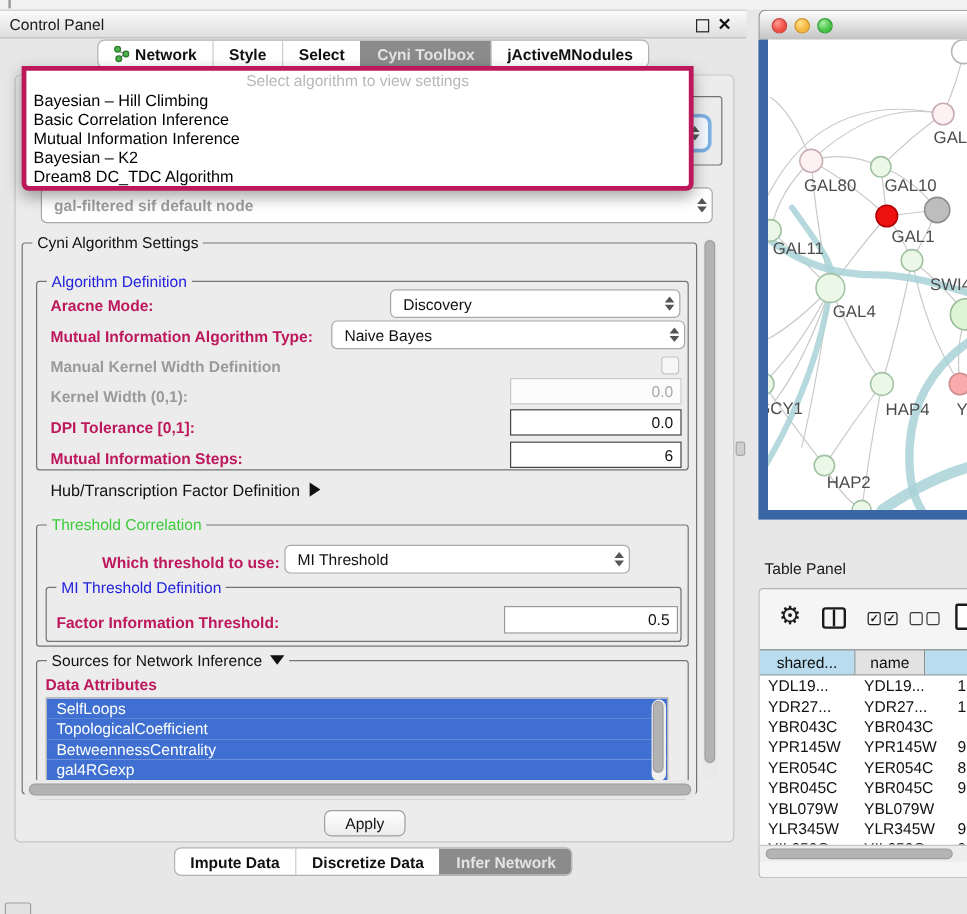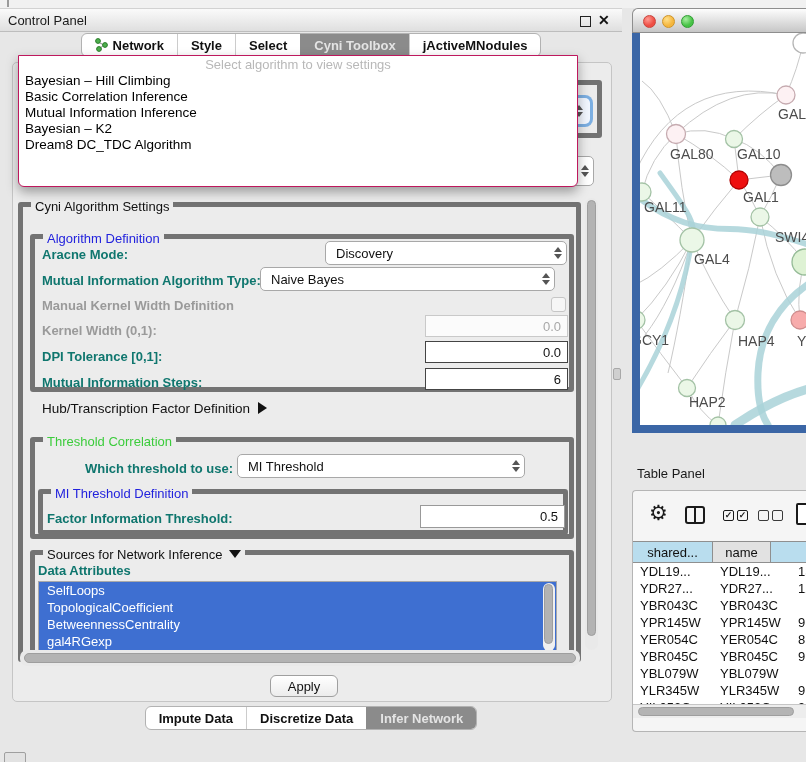--- a/index.html
+++ b/index.html
@@ -26,40 +26,40 @@
   .tab:first-child{border-left:none;}
   .tab.selected{background:#8b8b8b;color:#e4e4e4;border-left-color:#8b8b8b;}
   #top-tabbar{left:0;top:33px;width:622px;display:flex;justify-content:center;}
   #bottom-tabbar{left:0;top:706px;width:622px;display:flex;justify-content:center;}
 
   
   #content-panel{left:12px;top:62px;width:600px;height:640px;background:#ececec;
      border:1px solid #c5c5c5;border-radius:5px;box-sizing:border-box;}
 
   
-  .groupbox{border:5px solid #737373;border-radius:3px;box-sizing:border-box;}
+  .groupbox{border:1px solid #737373;border-radius:3px;box-sizing:border-box;}
   .group-label{position:absolute;top:-8px;left:8px;background:#ececec;padding:0 4px;font-size:13px;}
   .combo{background:#fff;border:1px solid #a8a8a8;border-radius:5px;box-sizing:border-box;
      display:flex;align-items:center;font-size:13px;}
   .combo .val{flex:1;padding-left:10px;overflow:hidden;white-space:nowrap;}
   .stepper{width:16px;height:100%;display:flex;flex-direction:column;align-items:center;justify-content:center;gap:2px;}
   .tri-up{width:0;height:0;border-left:4px solid transparent;border-right:4px solid transparent;border-bottom:5px solid #555;}
   .tri-down{width:0;height:0;border-left:4px solid transparent;border-right:4px solid transparent;border-top:5px solid #555;}
   #hidden-combo-focus{left:568px;top:98px;width:22px;height:26px;background:#f2f7ff;border-radius:5px;
      box-shadow:0 0 0 3px rgba(105,165,225,.85);display:flex;flex-direction:column;align-items:center;justify-content:center;gap:2px;}
 
   
-  #algo-popup{left:18px;top:55px;width:560px;height:132px;background:#fff;z-index:50;
-     border:1px solid #be185d;border-radius:0 0 6px 6px;box-shadow:0 5px 12px rgba(0,0,0,.35);box-sizing:border-box;}
+  #algo-popup{left:18px;top:55px;width:560px;height:104px;background:#fff;z-index:50;
+     border:4px solid #be185d;border-radius:0 0 6px 6px;box-shadow:0 5px 12px rgba(0,0,0,.35);box-sizing:border-box;}
   #algo-placeholder{height:16px;text-align:center;color:#b8b8b8;font-size:13px;padding-top:1px;}
   .algo-item{height:16px;line-height:16px;padding-left:6px;font-size:13.5px;color:#000;white-space:nowrap;}
   .algo-item.bold{font-weight:bold;}
 
   
-  .lbl{position:absolute;font-weight:bold;font-size:13px;color:#0f766e;white-space:nowrap;}
+  .lbl{position:absolute;font-weight:bold;font-size:13px;color:#be185d;white-space:nowrap;}
   .lbl.gray{color:#9a9a9a;}
   .field{position:absolute;background:#fff;box-sizing:border-box;font-size:13px;
      display:flex;align-items:center;justify-content:flex-end;padding-right:6px;}
   .field.dark{border:1.5px solid #444;}
   .field.norm{border:1px solid #999;}
   .field.disabled{border:1px solid #c9c9c9;background:#fbfbfb;color:#a8a8a8;}
 
   
   .sb-track{position:absolute;background:#e9e9e9;border-radius:7px;}
   .sb-thumb{position:absolute;background:#b3b3b3;border:1px solid #9e9e9e;border-radius:6px;box-sizing:border-box;}
@@ -200,21 +200,21 @@
   </div>
   <span class="lbl" style="left:42px;top:247px;">Aracne Mode:</span>
   <div class="abs combo" style="left:325px;top:241px;width:242px;height:24px;">
     <span class="val">Discovery</span>
     <span class="stepper">
         <span class="tri-up"></span>
         <span class="tri-down"></span>
       </span>
   </div>
   <span class="lbl" style="left:42px;top:273px;">Mutual Information Algorithm Type:</span>
-  <div class="abs combo" style="left:260px;top:267px;width:295px;height:24px;">
+  <div class="abs combo" style="left:276px;top:267px;width:295px;height:24px;">
     <span class="val">Naive Bayes</span>
     <span class="stepper">
         <span class="tri-up"></span>
         <span class="tri-down"></span>
       </span>
   </div>
   <span class="lbl gray" style="left:42px;top:298px;">Manual Kernel Width Definition</span>
   <span class="checkbox-ui" style="left:551px;top:297px;"></span>
   <span class="lbl gray" style="left:42px;top:323px;">Kernel Width (0,1):</span>
   <div class="field disabled" style="left:425px;top:315px;width:143px;height:22px;">

